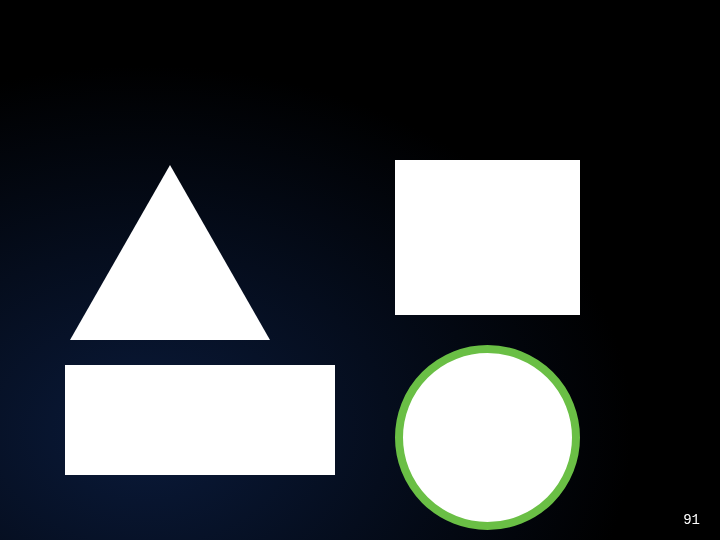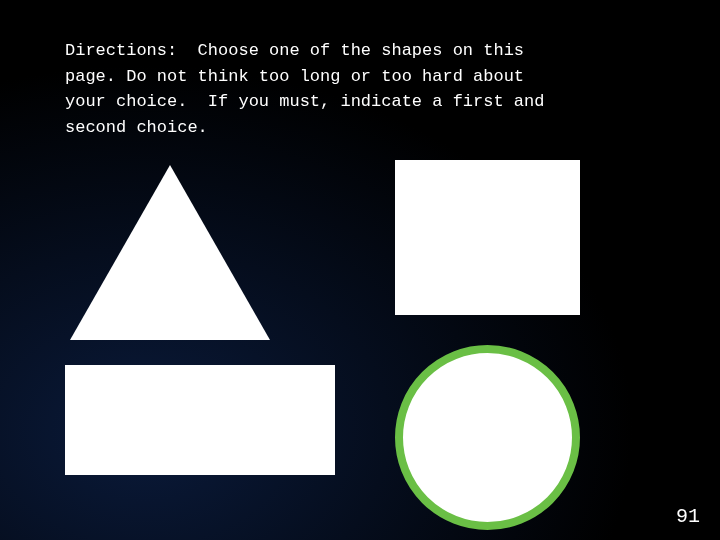--- a/index.html
+++ b/index.html
@@ -86,34 +86,30 @@
       
       background: #ffffff;
     }
 
     
     .page-number {
       position: absolute;
       bottom: 12px;
       right: 20px;
       color: #ffffff;
-      font-size: 20px;
+      font-size: 14px;
       font-family: 'Courier New', Courier, monospace;
     }
   </style>
 </head>
 <body>
 
 <div class="page-container">
   <div class="bg-gradient"></div>
 
-  <div class="directions-text">Directions:  Choose one of the shapes on this
-page. Do not think too long or too hard about
-your choice.  If you must, indicate a first and
-second choice.</div>
 
   <div class="triangle-container">
     <svg class="triangle-svg" viewBox="0 0 210 185" xmlns="http://www.w3.org/2000/svg">
       <polygon points="105,5 205,180 5,180" fill="#ffffff"></polygon>
     </svg>
   </div>
 
   <div class="square-shape"></div>
 
   <div class="rectangle-shape"></div>

